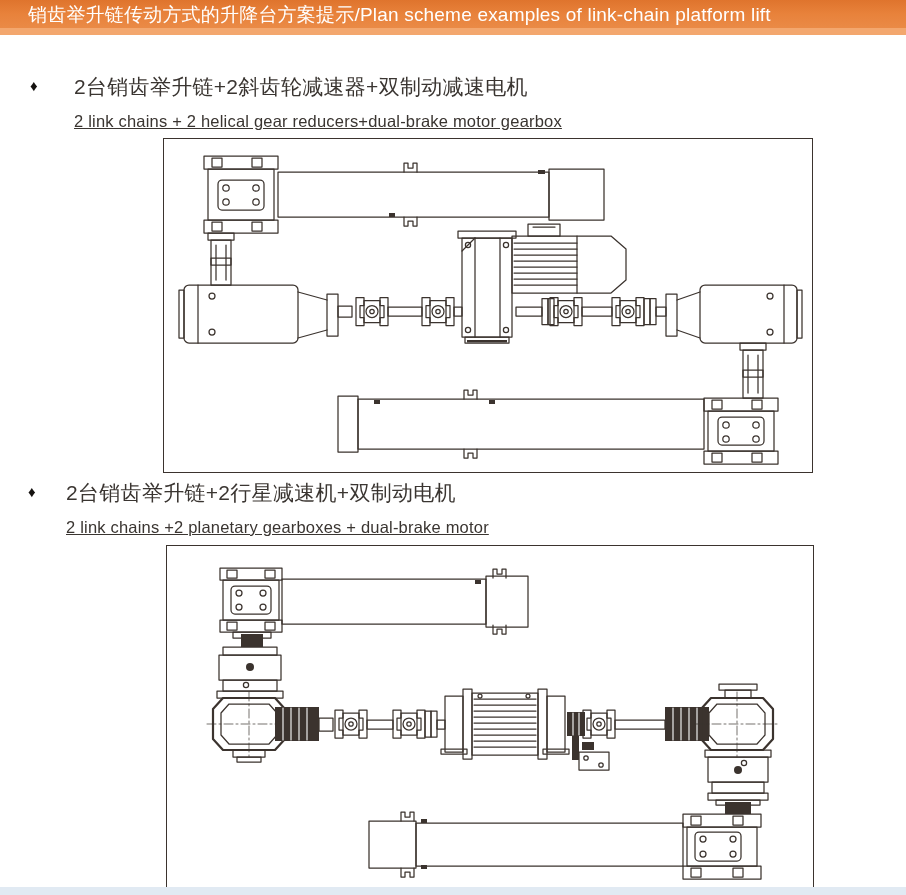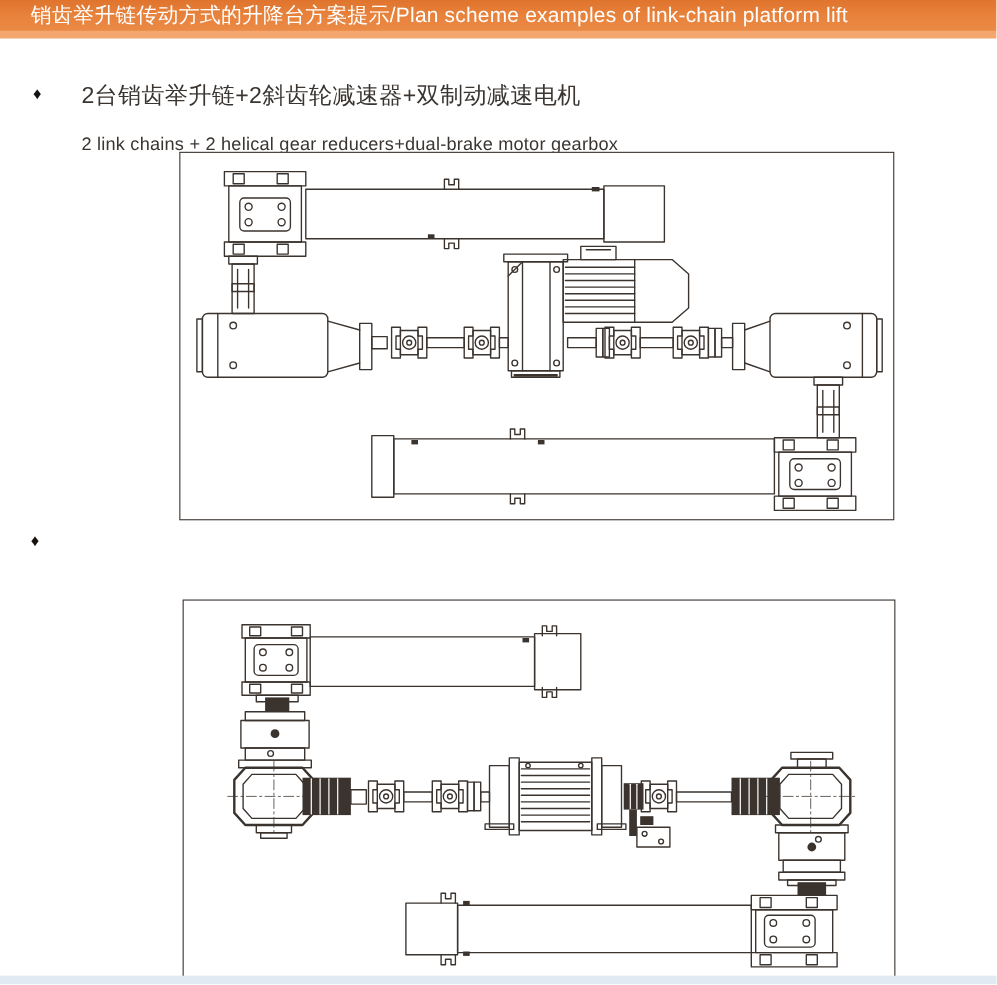--- a/index.html
+++ b/index.html
@@ -12,21 +12,21 @@
     position:absolute;left:0;top:0;width:906px;height:35px;
     background:linear-gradient(to bottom,#df742d 0%,#e8823b 40%,#ea8a46 79%,#f3a76e 80%,#f3a76e 100%);
   }
   .header-title{
     position:absolute;left:28px;top:1px;width:876px;height:28px;line-height:28px;
     color:#ffffff;font-size:19px;font-weight:400;letter-spacing:.2px;white-space:nowrap;
   }
   
   .bullet-mark{position:absolute;color:#151210;font-size:15px;line-height:15px;}
   .bullet-text .zh{font-size:21px;color:#3a3531;letter-spacing:.3px;}
-  .bullet-text .en{font-size:16.5px;color:#3a3531;margin-top:21px;letter-spacing:.2px;}
+  .bullet-text .en{font-size:16.5px;color:#3a3531;margin-top:11px;letter-spacing:.2px;text-decoration:underline;}
   #bullet1-mark{left:30px;top:78px;}
   #bullet1-text{position:absolute;left:74px;top:73px;}
   #bullet2-mark{left:28px;top:484px;}
   #bullet2-text{position:absolute;left:66px;top:479px;}
   
   .diagram-box{position:absolute;border:1.6px solid #3b332e;background:#ffffff;}
   #box1{left:163px;top:138px;width:648px;height:333px;}
   #box2{left:166px;top:545px;width:646px;height:342px;}
   .diagram-box svg{display:block;}
   svg .ln, svg rect, svg circle, svg path, svg line, svg ellipse{
@@ -199,20 +199,22 @@
     <use href="#clip" transform="translate(300,250)"></use>
     <use href="#clip" transform="translate(300,320) scale(1,-1)"></use>
     <rect class="dk" x="210" y="261" width="6" height="4"></rect>
     <rect class="dk" x="325" y="261" width="6" height="4"></rect>
   </g>
 </svg>
 </div>
 
 <span class="bullet-mark" id="bullet2-mark">♦</span>
 <div class="bullet-text" id="bullet2-text">
+  <div class="zh">2台销齿举升链+2行星减速机+双制动电机</div>
+  <div class="en">2 link chains +2 planetary gearboxes + dual-brake motor</div>
 </div>
 
 <div class="diagram-box" id="box2">
 <svg width="643" height="339" viewBox="0 0 643 339">
 
   <g>
     <rect x="53" y="22" width="62" height="12"></rect>
     <rect x="60" y="24" width="10" height="8"></rect>
         <rect x="98" y="24" width="10" height="8"></rect>
     <rect x="56" y="34" width="56" height="40"></rect>

